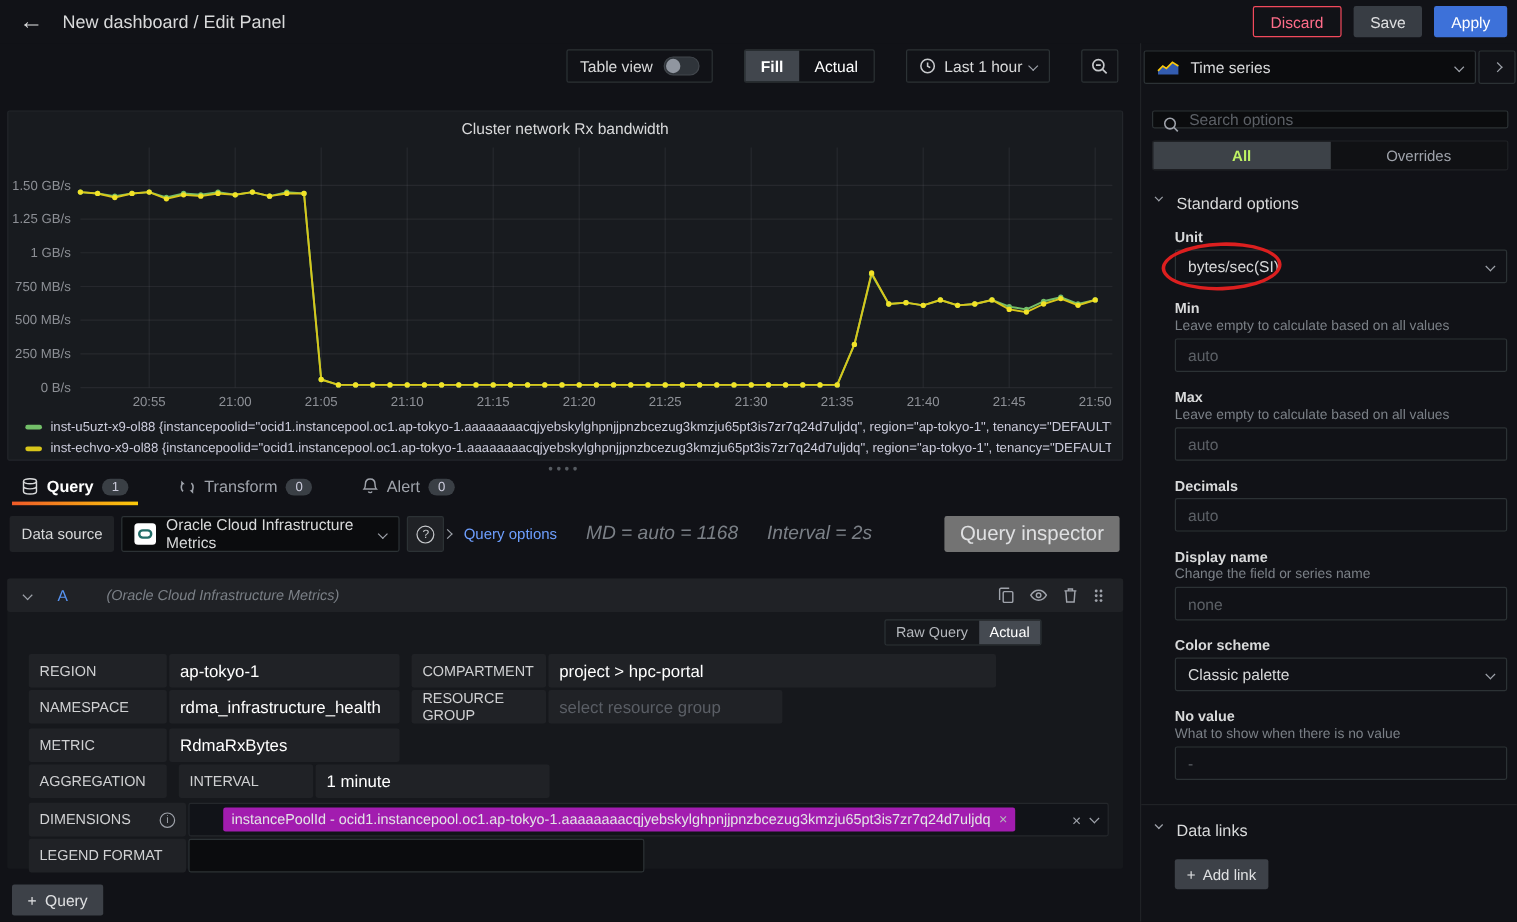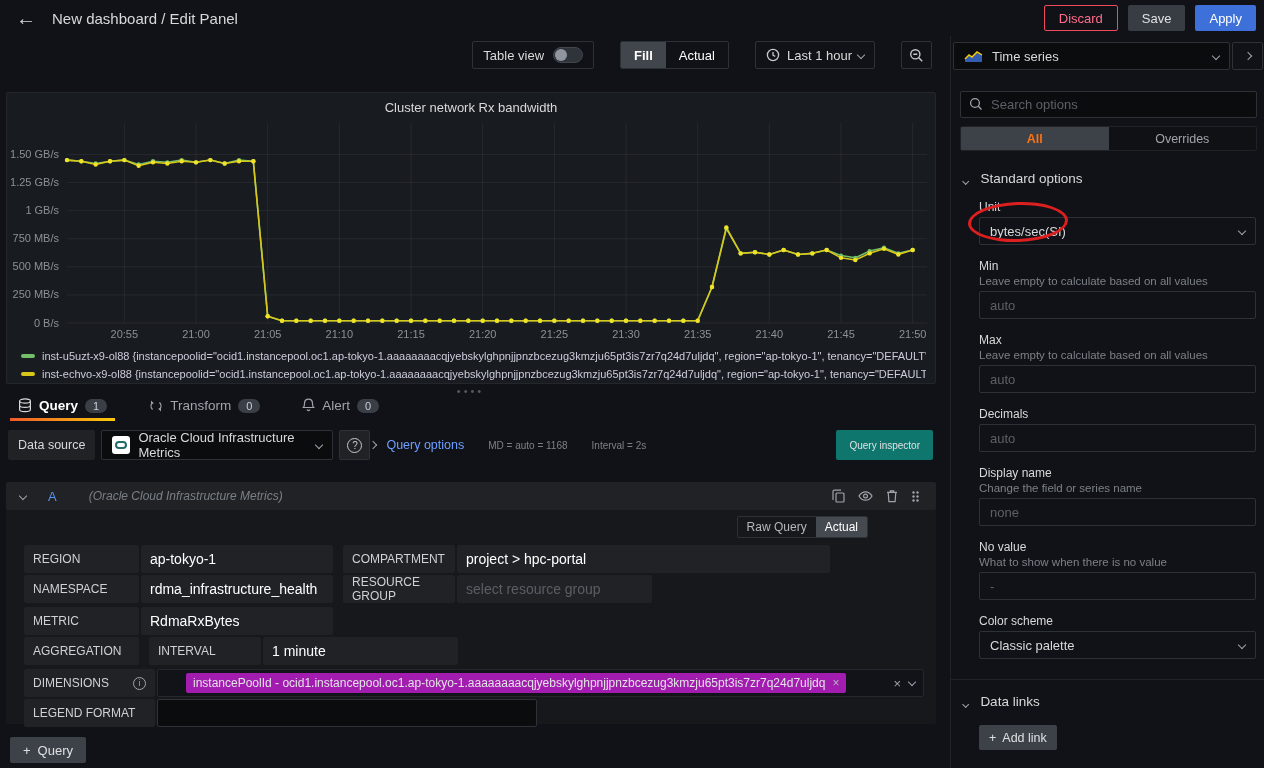--- a/index.html
+++ b/index.html
@@ -11,22 +11,22 @@
     padding:2.5px; transform:rotate(45deg); margin-left:6px; }
   .caret.right { transform:rotate(-45deg); margin-left:0; }
   .gf-input { background:#0b0c0e; border:1px solid #2c3235; border-radius:2px;
     height:30px; width:100%; color:#ccccdc; font-size:13px; padding:0 10px;
     font-family:"Liberation Sans", sans-serif; }
   .gf-input::placeholder { color:#5c6066; }
   .gf-select { background:#0b0c0e; border:1px solid #2c3235; border-radius:2px;
     height:30px; display:flex; align-items:center; padding:0 10px; font-size:13px;
     color:#d8d9da; cursor:pointer; }
   .gf-select .grow { flex:1; }
-  .sec-btn { background:#0f766e; border:none; border-radius:2px; color:#dfe0e2;
-    font-size:10px; font-family:"Liberation Sans", sans-serif; cursor:pointer; }
+  .sec-btn { background:#737373; border:none; border-radius:2px; color:#dfe0e2;
+    font-size:17px; font-family:"Liberation Sans", sans-serif; cursor:pointer; }
 
   
   .topbar { position:absolute; left:0; top:0; width:1264px; height:36px;
     display:flex; align-items:center; background:#111217; }
   .back { font-size:20px; margin-left:16px; color:#d8d9da; cursor:pointer; }
   .crumb { margin-left:16px; font-size:15px; }
   .topbar .sp { flex:1; }
   .btn { height:26px; padding:0 14px; border-radius:2px; font-size:13px; cursor:pointer;
     font-family:"Liberation Sans", sans-serif; }
   .btn.discard { background:transparent; border:1px solid #f2495c; color:#ff6d8a; margin-right:10px; }
@@ -79,21 +79,21 @@
   .ds-select { width:232px; margin-right:6px; }
   .oci-logo { width:18px; height:18px; background:#fff; border-radius:3px; margin-right:8px;
     display:flex; align-items:center; justify-content:center; }
   .oci-logo i { width:12px; height:8px; border:2.5px solid #226d68; border-radius:5px; display:block; }
   .help-btn { width:31px; height:30px; border:1px solid #2c3235; background:#202226;
     border-radius:2px; display:flex; align-items:center; justify-content:center; cursor:pointer; }
   .qcircle { width:15px; height:15px; border:1.3px solid #c7c9cc; border-radius:50%;
     font-size:10px; display:flex; align-items:center; justify-content:center; color:#c7c9cc; }
   .qo-chev { margin:0 10px 0 14px; color:#9fa3ab; }
   .qo-link { color:#6e9fff; font-size:12.5px; font-weight:500; cursor:pointer; }
-  .ds-meta { color:#7b8087; font-size:10px; margin-left:24px; }
+  .ds-meta { color:#7b8087; font-size:16px; margin-left:24px;font-style:italic; }
   .ds-row .sp { flex:1; }
   .qi-btn { height:30px; padding:0 13px; }
 
   
   .query-card { position:absolute; left:6px; top:482px; width:930px; height:242px;
     background:#16181c; border-radius:2px; }
   .q-header { height:28px; background:#202226; border-radius:2px; display:flex; align-items:center; }
   .q-header .refid { color:#5794f2; font-size:13px; margin-left:22px; }
   .q-header .hint { color:#7b8087; font-size:12px; font-style:italic; margin-left:32px; }
   .q-header .sp { flex:1; }
@@ -127,32 +127,32 @@
     display:flex; align-items:center; gap:7px; font-size:13px; background:#3d4148; }
 
   
   .sidebar { position:absolute; left:950px; top:36px; width:314px; height:732px;
     border-left:1px solid #202226; background:#111217; }
   .vis-row { display:flex; margin:6px 1px 0 2px; }
   .vis-select { flex:1; height:28px; }
   .collapse-btn { width:31px; height:28px; border:1px solid #2c3235; border-radius:2px;
     margin-left:2px; display:flex; align-items:center; justify-content:center; cursor:pointer; }
   .search-row { margin:21px 7px 0 9px; position:relative; }
-  .search-row input { height:27px; padding-left:30px; background:#0b0c0e; }
+  .search-row input { height:15px; padding-left:30px; background:#0b0c0e; }
   .search-row svg { position:absolute; left:9px; top:6px; }
   .opts-tabs { display:flex; margin:8px 7px 0 9px; height:25px; background:#101114;
     border:1px solid #202226; border-radius:2px; overflow:hidden; }
   .otab { flex:1; display:flex; align-items:center; justify-content:center; font-size:12.5px;
     color:#9fa3ab; cursor:pointer; }
-  .otab.on { background:#3d4248; color:#f97316; font-weight:bold; }
-  .sect-head { display:flex; align-items:flex-end; margin:20px 0 0 12px; font-size:13.5px;
+  .otab.on { background:#3d4248; color:#bef264; font-weight:bold; }
+  .sect-head { display:flex; align-items:flex-start; margin:20px 0 0 12px; font-size:13.5px;
     font-weight:500; color:#d8d9da; cursor:pointer; }
   .sect-head .caret { margin:0 12px 2px 0; border-color:#9fa3ab; padding:2.2px; }
   .field { margin:14px 8px 0 28px; }
-  .flabel { font-size:12px; color:#d8d9da; margin-bottom:3px; font-weight:400; }
+  .flabel { font-size:12px; color:#d8d9da; margin-bottom:3px; font-weight:700; }
   .fdesc { font-size:11.5px; color:#7b8087; margin:-1px 0 4px; }
   .field .gf-input, .field .gf-select { height:28px; background:#111217; }
   .divider { border-top:1px solid #202226; margin-top:20px; }
   .add-link { margin:16px 0 0 28px; height:25px; padding:0 10px; display:inline-flex;
     align-items:center; gap:6px; font-size:12.5px; background:#3d4148; }
 
   .red-ellipse { position:absolute; left:968px; top:202px; width:100px; height:40px;
     border:3.5px solid #dc1f1f; border-radius:50%; transform:rotate(-2deg); pointer-events:none; }
 </style>
 </head>
@@ -575,33 +575,33 @@
     <input class="gf-input" placeholder="auto" style="">
   </div>
 
   <div class="field">
     <div class="flabel">Display name</div>
     <div class="fdesc">Change the field or series name</div>
     <input class="gf-input" placeholder="none" style="">
   </div>
 
   <div class="field">
-    <div class="flabel">No value</div>
-    <div class="fdesc">What to show when there is no value</div>
-    <input class="gf-input" placeholder="-" style="">
-  </div>
-
-  <div class="field">
     <div class="flabel">Color scheme</div>
     <div class="gf-select">
       <span class="grow">Classic palette</span>
       <i class="caret"></i>
     </div>
   </div>
 
+  <div class="field">
+    <div class="flabel">No value</div>
+    <div class="fdesc">What to show when there is no value</div>
+    <input class="gf-input" placeholder="-" style="">
+  </div>
+
   <div class="divider"></div>
   <div class="sect-head" style="margin-top:14px">
     <i class="caret"></i>
       <span>Data links</span>
   </div>
   <button class="sec-btn add-link">
     <span>+</span>
     <span>Add link</span>
   </button>
 

